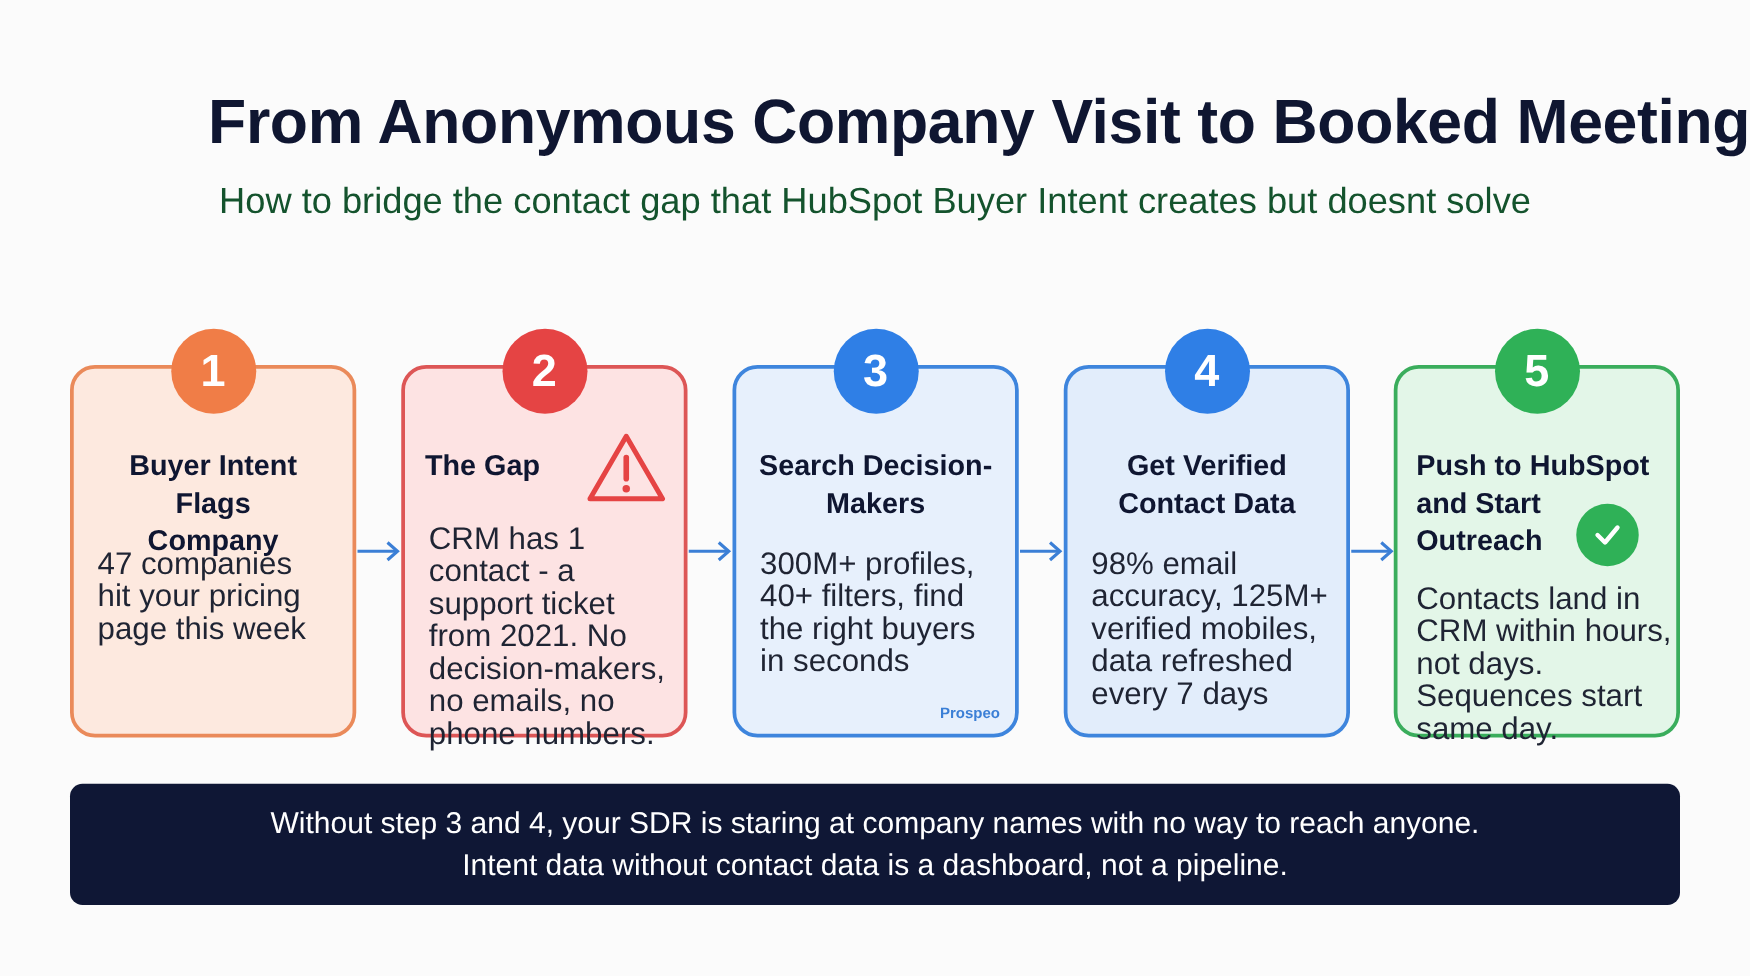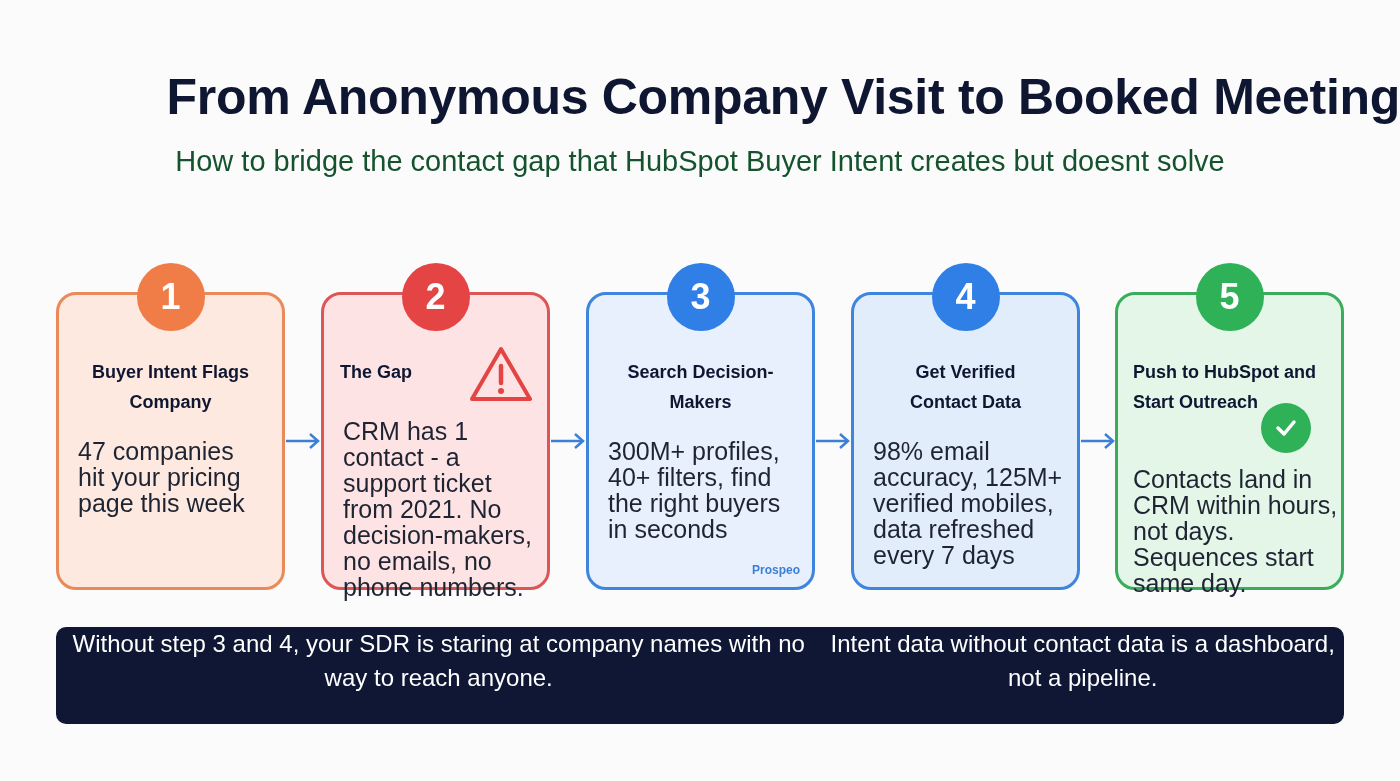--- a/index.html
+++ b/index.html
@@ -25,21 +25,21 @@
     border-radius: 20px; border: 3px solid;
   }
   .badge {
     position: absolute; top: -32px; left: 50%; transform: translateX(-50%);
     width: 68px; height: 68px; border-radius: 50%;
     color: #fff; font-size: 36px; font-weight: 700;
     display: flex; align-items: center; justify-content: center;
   }
   .card-title {
     position: absolute; left: 0; right: 0; top: 62px;
-    font-size: 18px; font-weight: 700; line-height: 30px; color: #0f1631;
+    font-size: 23px; font-weight: 700; line-height: 30px; color: #0f1631;
     text-align: center; padding: 0 12px;
   }
   .card-title.left { text-align: left; padding-left: 16px; }
   .card-body {
     position: absolute; left: 19px; right: 10px;
     font-size: 25px; line-height: 26px; color: #1f2433;
   }
   .arrow {
     position: absolute; top: 431px; width: 36px; height: 20px;
   }
@@ -60,21 +60,21 @@
   .warn-icon { position: absolute; left: 144px; top: 50px; width: 66px; height: 58px; }
   .check-icon {
     position: absolute; left: 143px; top: 108px; width: 50px; height: 50px;
     border-radius: 50%; background: #2fb157;
     display: flex; align-items: center; justify-content: center;
   }
   .banner {
     position: absolute; left: 56px; top: 627px; width: 1288px; height: 97px;
     border-radius: 10px; background: #0f1735;
     color: #ffffff; text-align: center;
-    display: flex; flex-direction: row; justify-content: center;
+    display: flex; flex-direction: column; justify-content: center;
     font-size: 24px; line-height: 34px;
   }
 </style>
 </head>
 <body>
 
 <h1 class="title">From Anonymous Company Visit to Booked Meeting</h1>
 <div class="subtitle">How to bridge the contact gap that HubSpot Buyer Intent creates but doesnt solve</div>
 
 <div class="card c1">

